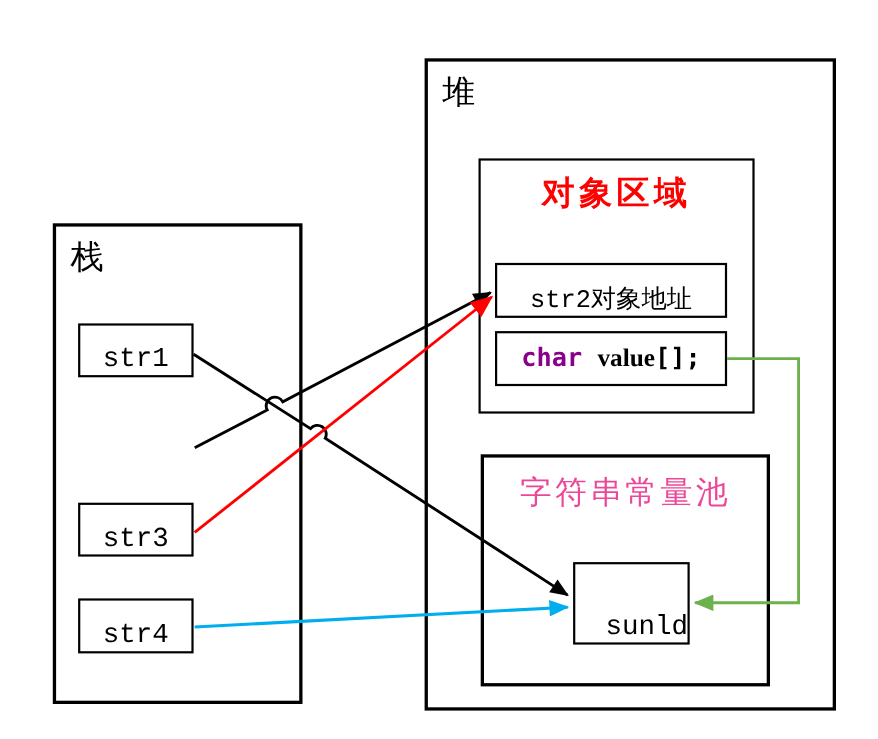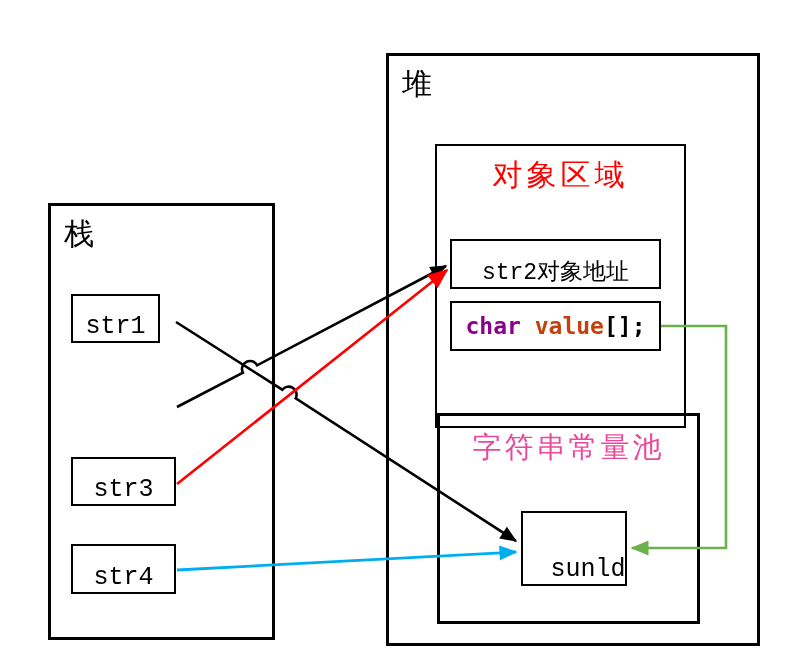--- a/index.html
+++ b/index.html
@@ -66,42 +66,42 @@
   }
 </style>
 </head>
 <body>
 
 <div class="canvas">
 
   <div class="box region" style="left:48px; top:203px; width:227px; height:437px;">
     <div class="region-label">栈</div>
   </div>
-  <div class="box var-box" style="left:71px; top:294px; width:89px; height:49px;">
+  <div class="box var-box" style="left:71px; top:294px; width:105px; height:49px;">
     <span>str1</span>
   </div>
   <div class="box var-box" style="left:71px; top:457px; width:105px; height:49px;">
     <span>str3</span>
   </div>
   <div class="box var-box" style="left:71px; top:544px; width:105px; height:50px;">
     <span>str4</span>
   </div>
 
   <div class="box region" style="left:386px; top:53px; width:374px; height:593px;">
     <div class="region-label">堆</div>
   </div>
 
-  <div class="box" style="left:435px; top:144px; width:251px; height:284px;">
+  <div class="box" style="left:435px; top:144px; width:251px; height:232px;font-weight:bold;">
     <div class="area-title" style="color:#ff0000;">对象区域</div>
   </div>
   <div class="box cell-box" style="left:450px; top:239px; width:211px; height:50px;">
     <span>str2对象地址</span>
   </div>
   <div class="box code-box" style="left:450px; top:301px; width:211px; height:50px;">
-    <span style="color:#8b008b;">char</span><span> </span><span style="color:#c2410c;">value</span><span style="color:#000000;">[];</span>
+    <span style="color:#8b008b;">char</span><span> </span><span style="color:#000000;font-family:Liberation Serif, serif;">value</span><span style="color:#000000;">[];</span>
   </div>
 
   <div class="box region" style="left:437px; top:413px; width:263px; height:211px;">
     <div class="area-title" style="color:#ec4899; top:12px; font-size:29px; letter-spacing:3px;">字符串常量池</div>
   </div>
   <div class="box var-box" style="left:521px; top:511px; width:106px; height:75px;padding-left:28px;">
     <span>sunld</span>
   </div>
 
   <svg class="arrow-layer" width="798" height="672" viewBox="0 0 798 672">

